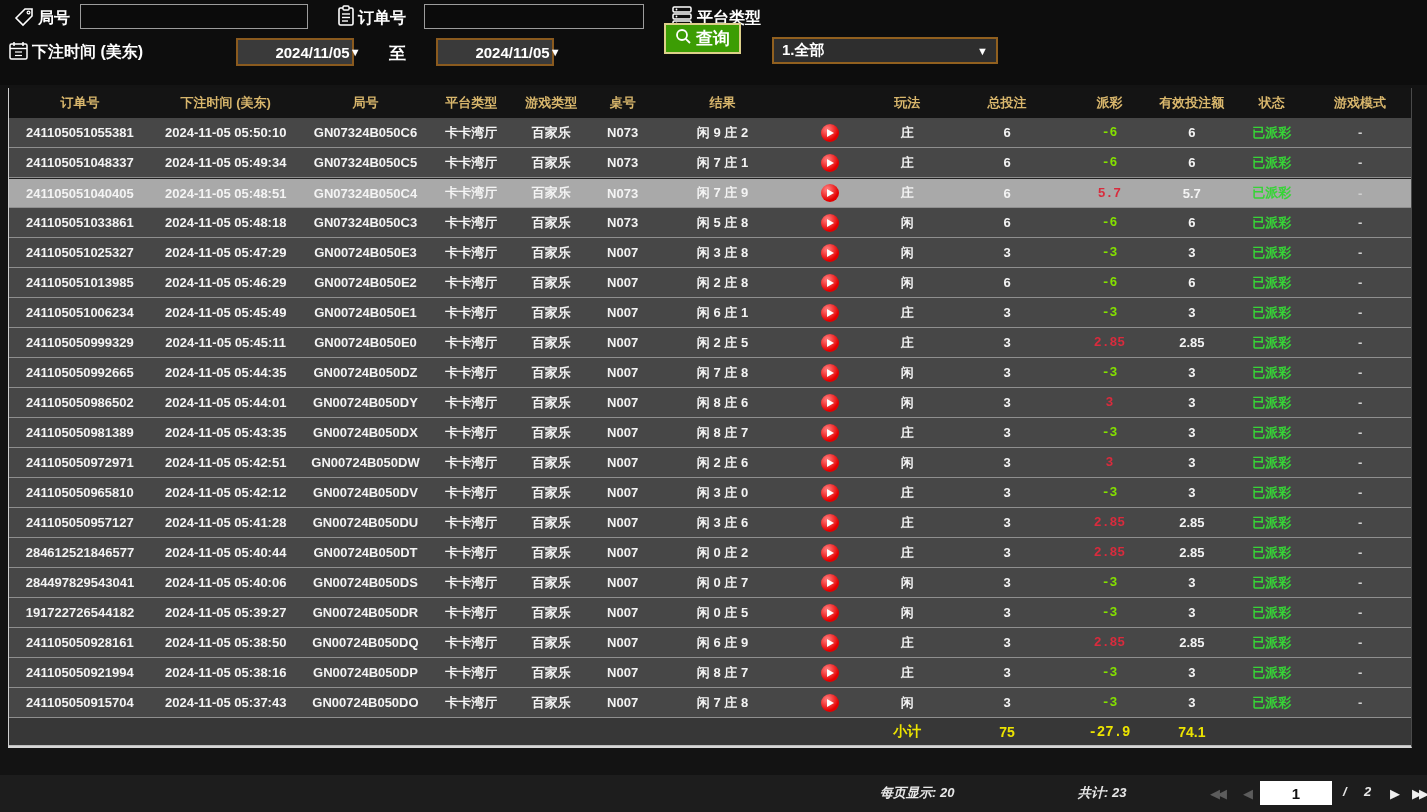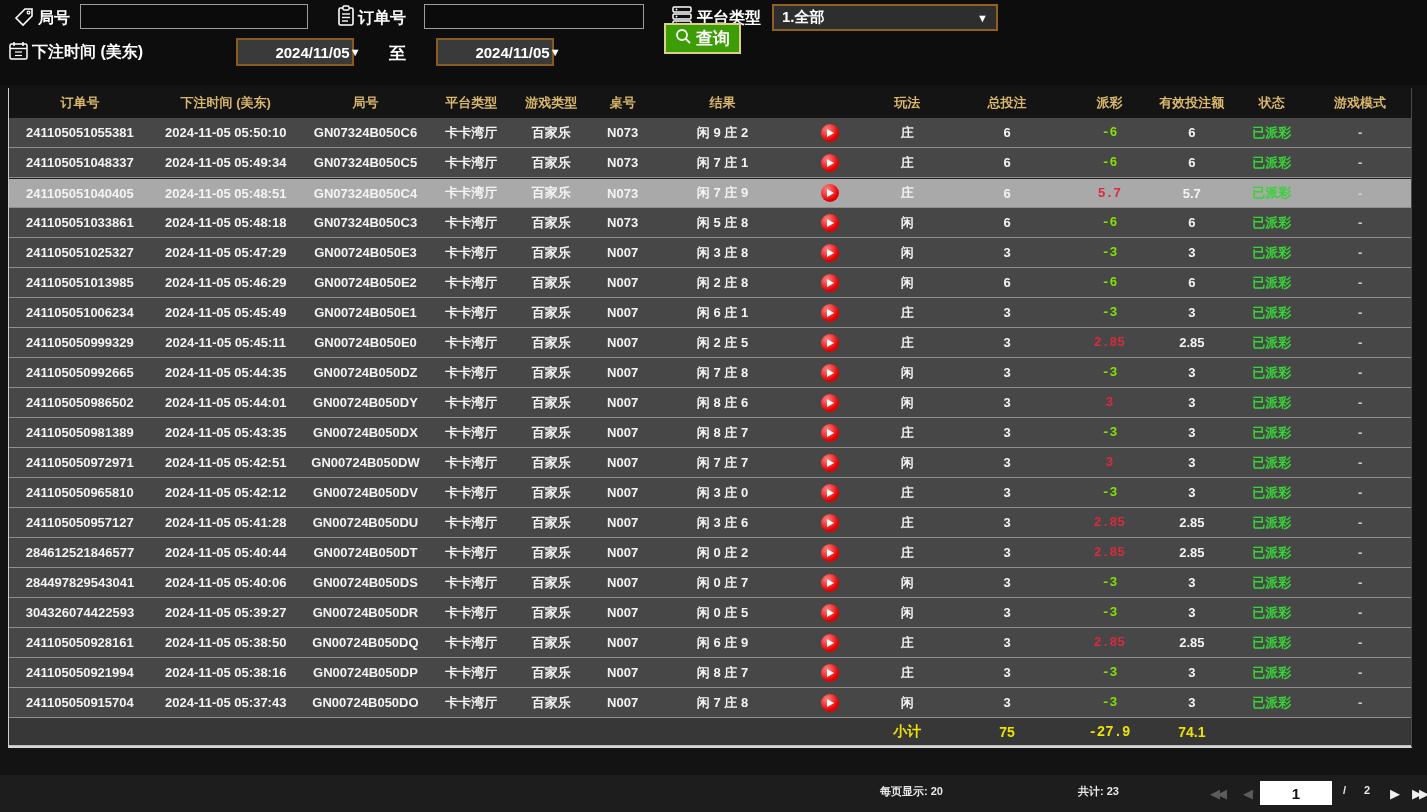--- a/index.html
+++ b/index.html
@@ -14,21 +14,21 @@
   .topbar { position:absolute; left:0; top:0; width:1427px; height:85px; background:#0d0d0d; }
   .abs { position:absolute; }
   .f-label { font-size:16px; font-weight:700; color:#ffffff; white-space:nowrap; }
   .text-input {
     background:#0b0b0b; border:1px solid #9c9c9c; height:25px;
     color:#eee; font-size:14px; padding:0 6px; outline:none;
   }
   .select-box {
     background:#2e2e2e; border:2px solid #91601f; height:27px;
     display:flex; align-items:center; justify-content:space-between;
-    color:#fff; font-size:15px; font-weight:700; padding:0 8px; cursor:pointer;
+    color:#fff; font-size:15px; font-weight:700; padding:0 8px; cursor:pointer;margin-top:33px;
   }
   .date-box {
     background:#3a3a3a; border:2px solid #8a5a1e; height:28px;
     display:flex; align-items:center; justify-content:center; gap:0;
     color:#fff; font-size:15px; font-weight:700; cursor:pointer;padding-left:46px;
   }
   .caret { font-size:11px; color:#fff; }
   .search-btn {
     background:#3c9d04; border:2px solid #ddd08a; height:31px;
     display:flex; align-items:center; gap:4px; padding:0 9px;
@@ -61,21 +61,21 @@
     background:radial-gradient(circle at 35% 30%, #ff7070 10%, #e20000 65%);
     display:inline-flex; align-items:center; justify-content:center;
   }
   .play::after {
     content:''; display:block; margin-left:2px;
     border-left:7px solid #fff; border-top:4px solid transparent; border-bottom:4px solid transparent;
   }
 
   
   .footer { position:absolute; left:0; top:775px; width:1427px; height:37px; background:#1d1d1d; }
-  .footer .txt { font-size:11px; font-weight:600; color:#e8e8e8; white-space:nowrap; }
+  .footer .txt { font-size:13px; font-weight:600; color:#e8e8e8; white-space:nowrap;font-style:italic; }
   .pg-arrow { font-size:13px; cursor:pointer; letter-spacing:-3px; }
   .pg-arrow.disabled { color:#5c5c5c; cursor:default; }
   .pg-arrow.enabled { color:#f0f0f0; }
   .page-input {
     width:72px; height:24px; background:#fff; color:#111; border:1px solid #fff;
     font-size:15px; font-weight:700; text-align:center; outline:none;
   }
 </style>
 </head>
 <body>
@@ -366,21 +366,21 @@
     <div class="c c12 paid">已派彩</div>
     <div class="c c13 dash">-</div>
   </div>
       <div class="trow drow">
     <div class="c c0">241105050972971</div>
     <div class="c c1">2024-11-05 05:42:51</div>
     <div class="c c2">GN00724B050DW</div>
     <div class="c c3">卡卡湾厅</div>
     <div class="c c4">百家乐</div>
     <div class="c c5">N007</div>
-    <div class="c c6">闲 7 庄 7</div>
+    <div class="c c6">闲 2 庄 6</div>
     <div class="c c7">
           <span class="play"></span>
         </div>
     <div class="c c8">闲</div>
     <div class="c c9">3</div>
     <div class="c c10 win">3</div>
     <div class="c c11">3</div>
     <div class="c c12 paid">已派彩</div>
     <div class="c c13 dash">-</div>
   </div>
@@ -450,21 +450,21 @@
           <span class="play"></span>
         </div>
     <div class="c c8">闲</div>
     <div class="c c9">3</div>
     <div class="c c10 loss">-3</div>
     <div class="c c11">3</div>
     <div class="c c12 paid">已派彩</div>
     <div class="c c13 dash">-</div>
   </div>
       <div class="trow drow">
-    <div class="c c0">304326074422593</div>
+    <div class="c c0">191722726544182</div>
     <div class="c c1">2024-11-05 05:39:27</div>
     <div class="c c2">GN00724B050DR</div>
     <div class="c c3">卡卡湾厅</div>
     <div class="c c4">百家乐</div>
     <div class="c c5">N007</div>
     <div class="c c6">闲 0 庄 5</div>
     <div class="c c7">
           <span class="play"></span>
         </div>
     <div class="c c8">闲</div>

